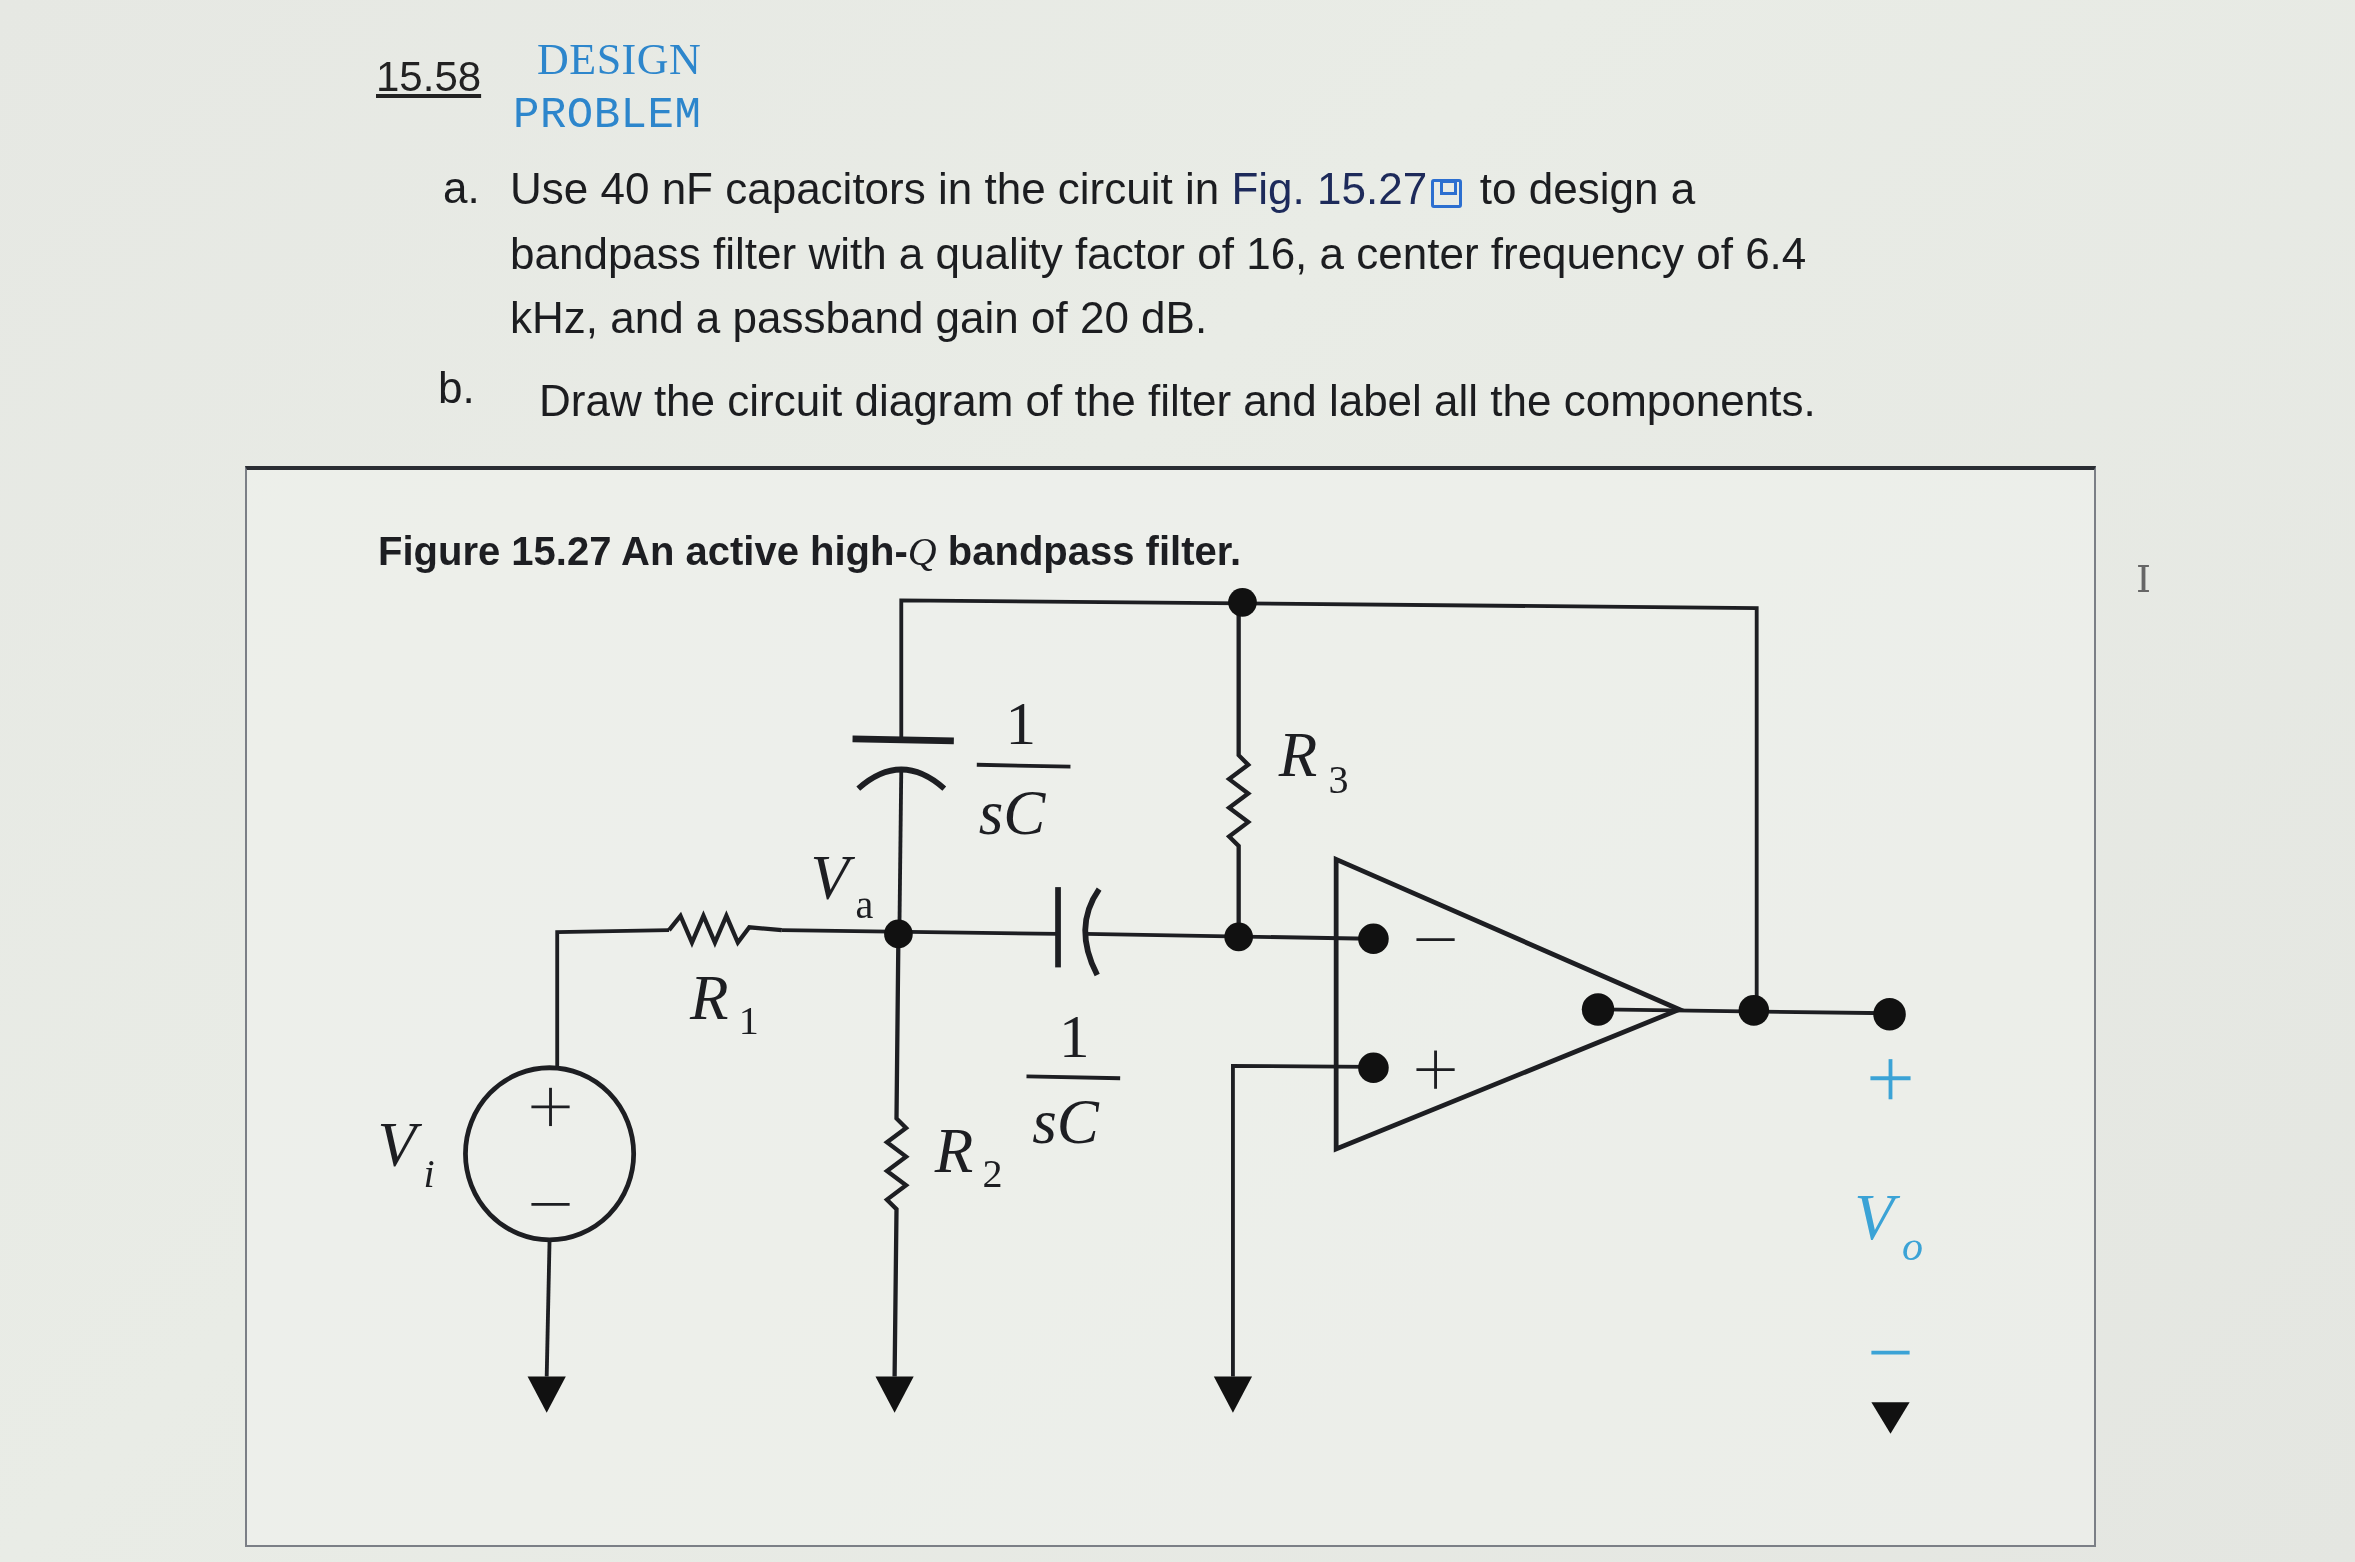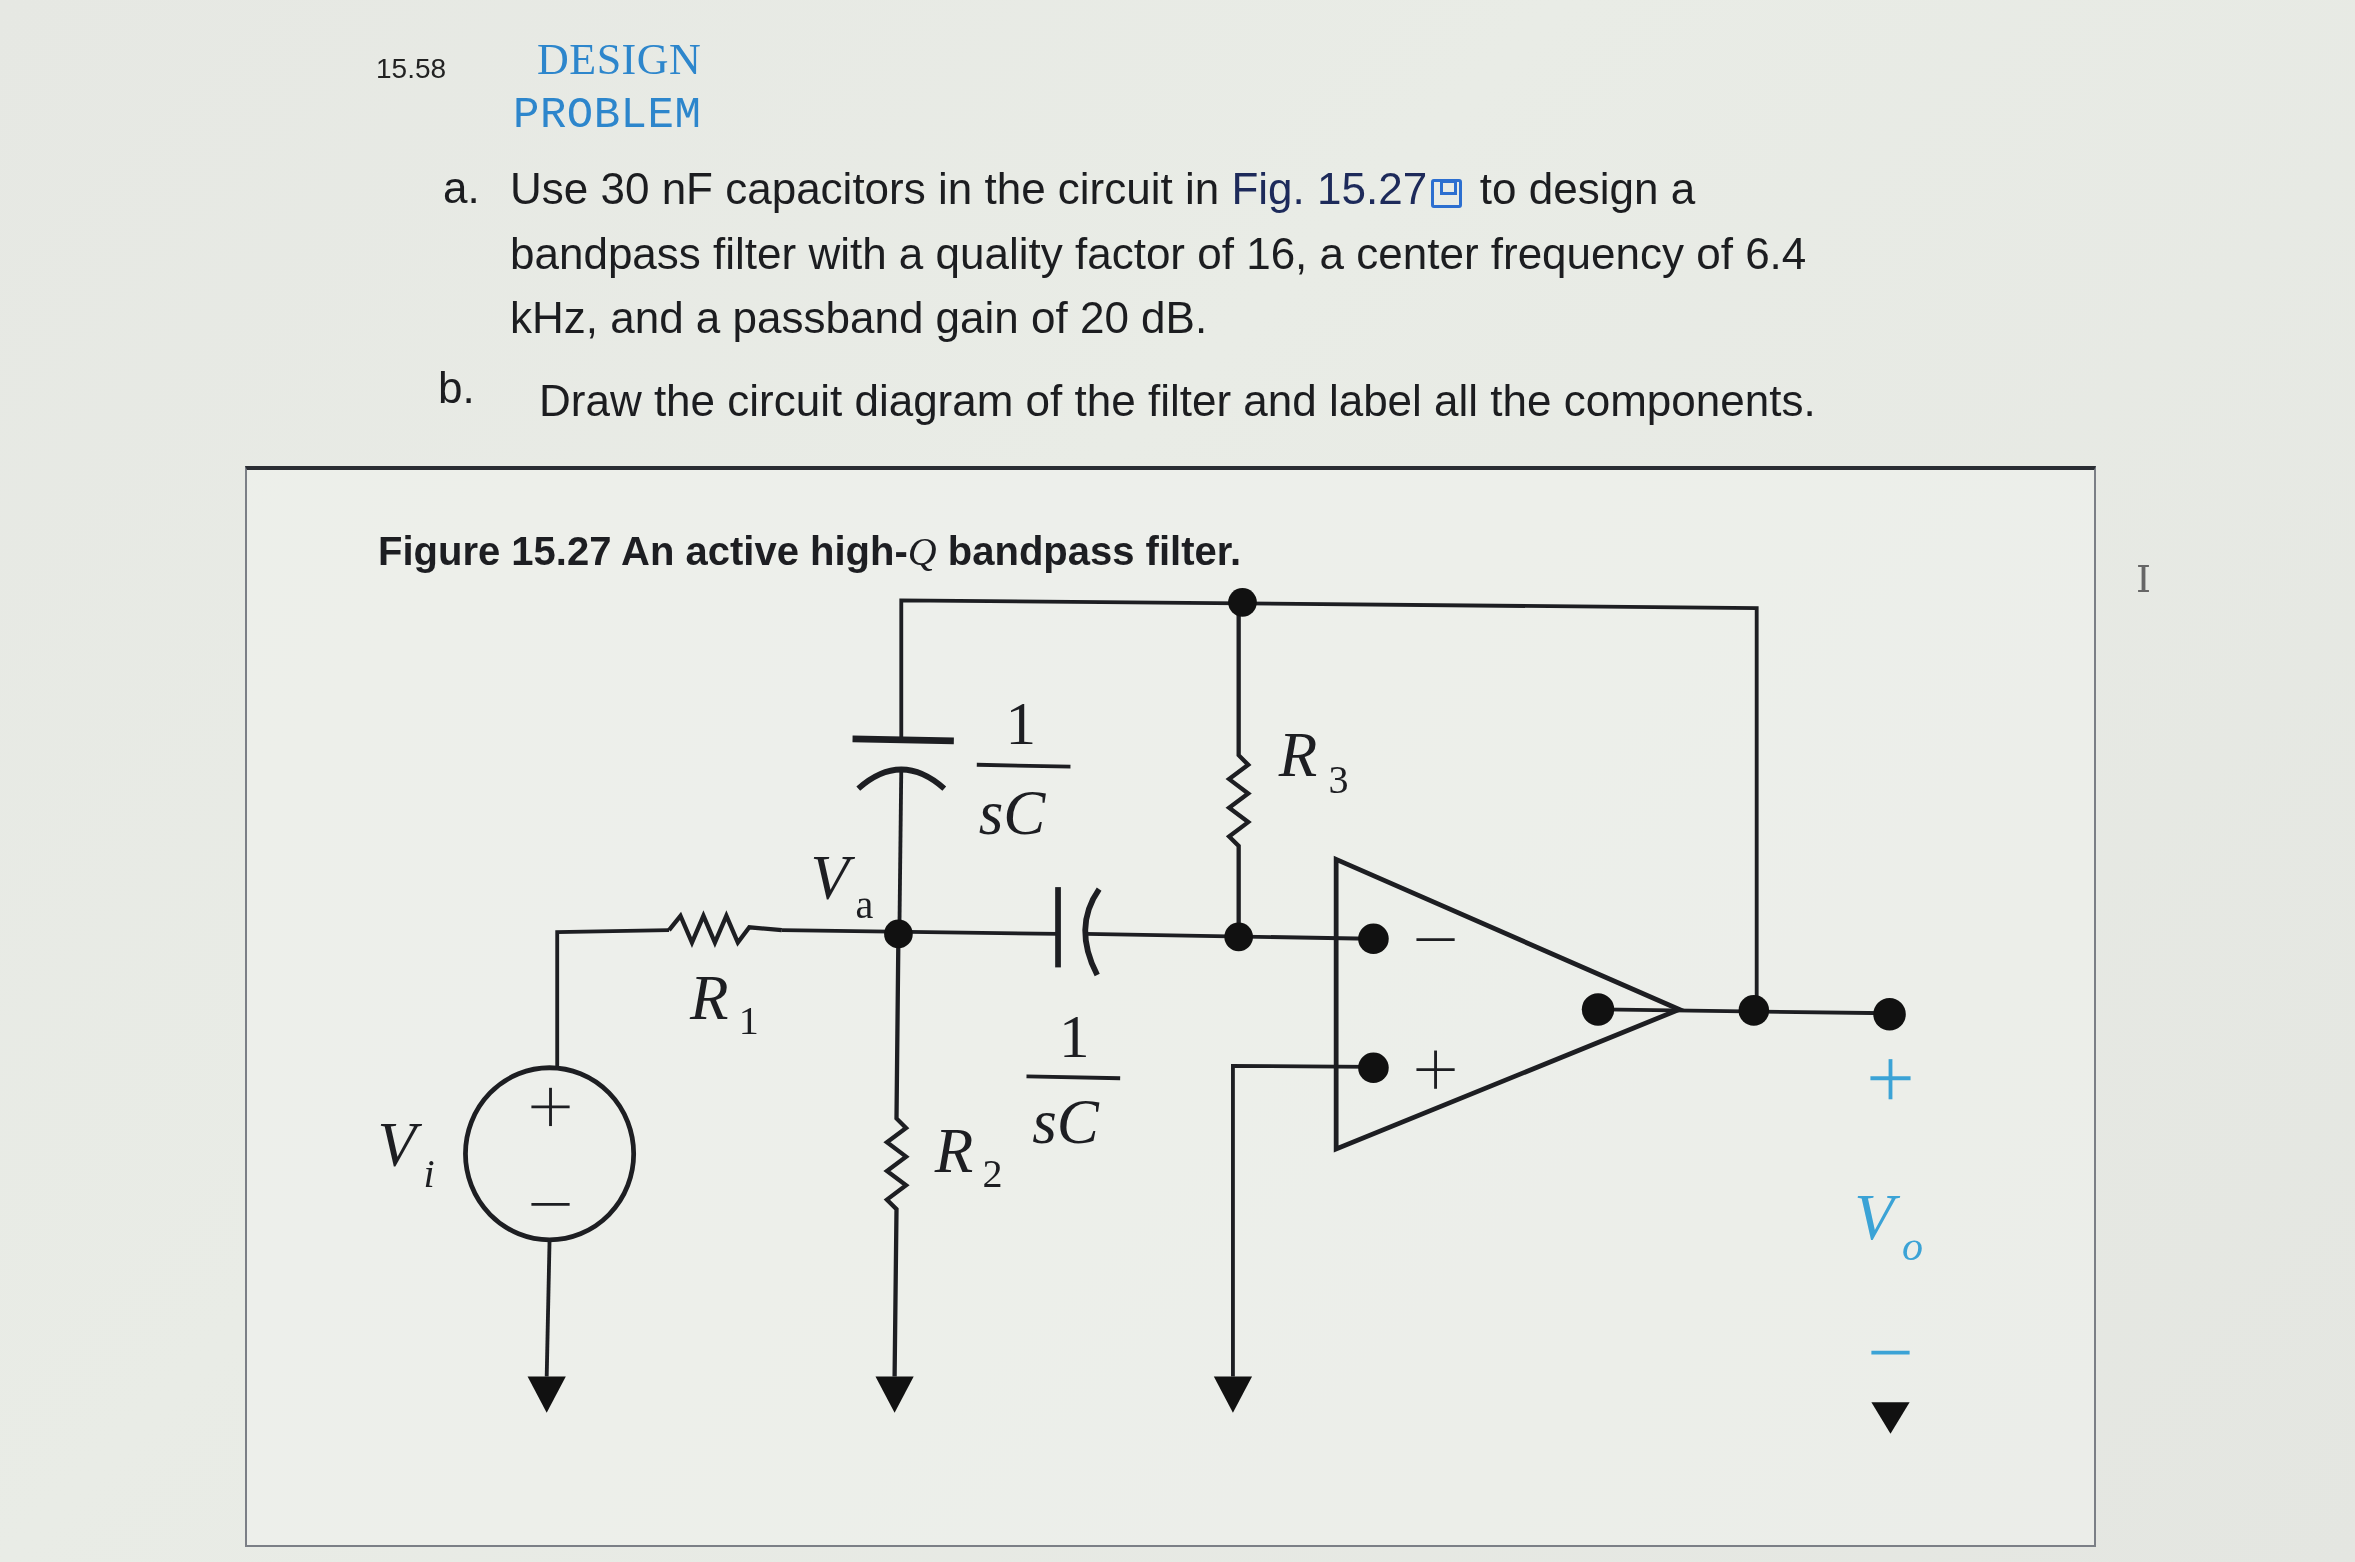--- a/index.html
+++ b/index.html
@@ -3,21 +3,21 @@
 <meta charset="utf-8">
 <style>
   html, body { margin:0; padding:0; }
   body {
     width:2355px; height:1563px; overflow:hidden; position:relative;
     background: linear-gradient(135deg, #e6e8e3 0%, #e9ece6 40%, #e4e6e1 100%);
     font-family: "Liberation Sans", sans-serif;
     color:#1e1f22;
   }
   .abs { position:absolute; }
-  .num { font-size:28px; left:376px; top:53px; color:#222; }
+  .num { font-size:42px; left:376px; top:53px; color:#222;text-decoration:underline; }
   .dp { font-family:"Liberation Serif", serif; color:#2d86cc; font-size:44px; letter-spacing:0.5px; }
   .line { font-size:44px; color:#1c1d20; white-space:nowrap; }
   .bold-link { font-weight:normal; color:#1d2a5a; }
   .ext-icon { display:inline-block; width:31px; height:29px; border:3.8px solid #2c6fd0; border-radius:2.9px; box-sizing:border-box; position:relative; vertical-align:-3.8px; margin:0 5.7px 0 3.8px; }
   .ext-icon::after { content:""; position:absolute; left:5.7px; top:-1.9px; width:17px; height:15.3px; border:3.8px solid #2c6fd0; background:#e8ebe6; box-sizing:border-box; }
   .figbox {
     left:245px; top:466px; width:1851px; height:1081px;
     border:2.9px solid #7b7f86; border-top:4.8px solid #2a2d33; box-sizing:border-box;
     background: rgba(240,243,238,0.55);
   }
@@ -31,21 +31,21 @@
 </style>
 </head>
 <body>
 
 <div class="abs num">15.58</div>
 <div class="abs dp" style="left:537px; top:34px;">DESIGN</div>
 <div class="abs dp" style="left:513px; top:90px;font-family:Liberation Mono, monospace;">PROBLEM</div>
 
 <div class="abs line" style="left:443px; top:163px;">a.</div>
 <div class="abs line" style="left:510px; top:164px;">
-  <span>Use 30 nF capacitors in the circuit in </span><span class="bold-link">Fig. 15.27</span><span class="ext-icon"></span><span> to design a</span>
+  <span>Use 40 nF capacitors in the circuit in </span><span class="bold-link">Fig. 15.27</span><span class="ext-icon"></span><span> to design a</span>
 </div>
 <div class="abs line" style="left:510px; top:229px;">bandpass filter with a quality factor of 16, a center frequency of 6.4</div>
 <div class="abs line" style="left:510px; top:293px;">kHz, and a passband gain of 20 dB.</div>
 
 <div class="abs line" style="left:438px; top:363px;">b.</div>
 <div class="abs line" style="left:509px; top:376px;margin-left:30px;">Draw the circuit diagram of the filter and label all the components.</div>
 
 <div class="abs figbox"></div>
 <div class="abs caption">
   <span>Figure 15.27 An active high-</span><i>Q</i><span> bandpass filter.</span>

